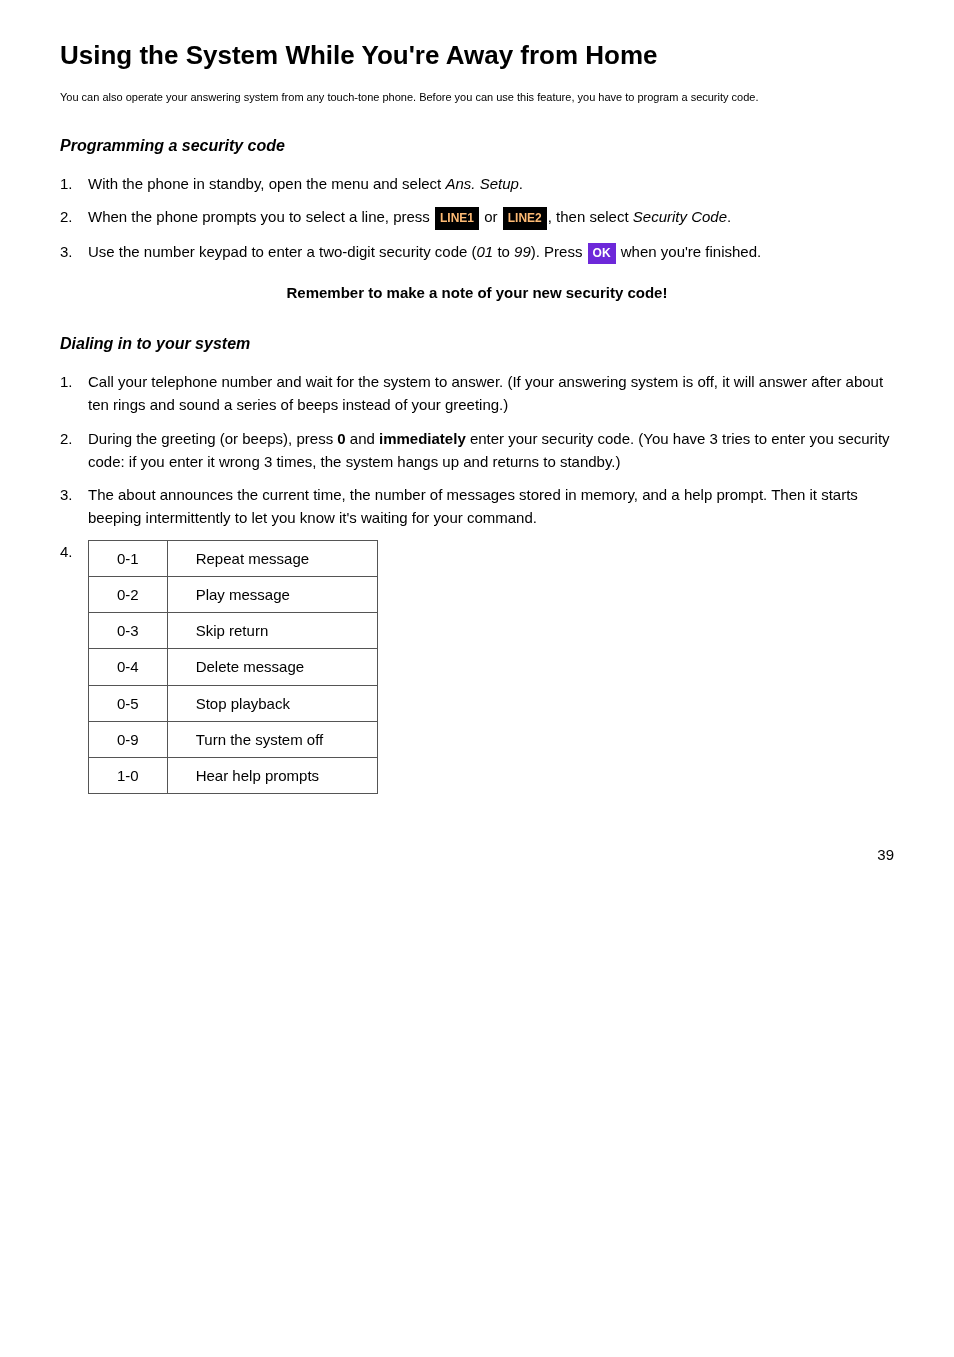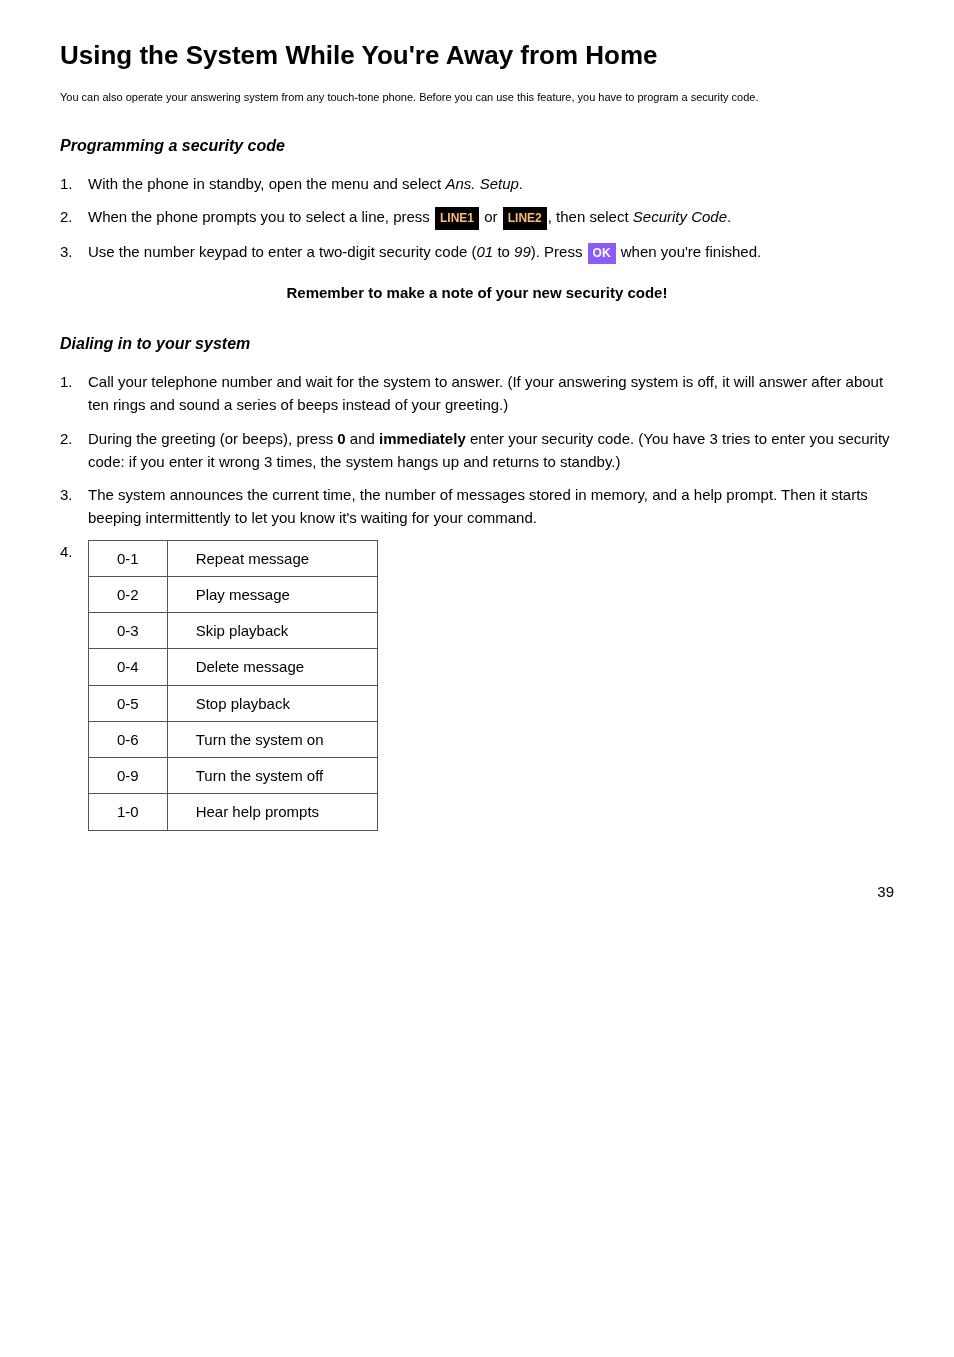--- a/index.html
+++ b/index.html
@@ -67,21 +67,21 @@
       color: #fdba74;
       font-size: 12px;
       font-weight: bold;
       padding: 1px 4px;
       margin: 0 1px;
       border: 1px solid #000;
     }
 
     .ok-badge {
       display: inline-block;
-      background: #8b5cf6;
+      background: #6d28d9;
       color: #fff;
       font-size: 12px;
       font-weight: bold;
       padding: 1px 5px;
       margin: 0 1px;
     }
 
     .important-note {
       font-weight: bold;
       text-align: center;
@@ -191,52 +191,48 @@
     </li>
     <li>
       <span class="list-number">2.</span>
       <span class="list-content">
         During the greeting (or beeps), press <strong>0</strong> and <strong>immediately</strong> enter your security code. (You have 3 tries to enter you security code: if you enter it wrong 3 times, the system hangs up and returns to standby.)
       </span>
     </li>
     <li>
       <span class="list-number">3.</span>
       <span class="list-content">
-        The system announces the current time, the number of messages stored in memory, and a help prompt. Then it starts beeping intermittently to let you know it's waiting for your command.
+        The about announces the current time, the number of messages stored in memory, and a help prompt. Then it starts beeping intermittently to let you know it's waiting for your command.
       </span>
     </li>
     <li>
       <span class="list-number">4.</span>
       <div class="command-section">
         <div class="right-column">
           <table class="command-table">
             <tbody id="command-table-body">
             <tr>
                   <td>0-1</td>
                   <td>Repeat message</td>
                 </tr>
                 <tr>
                   <td>0-2</td>
                   <td>Play message</td>
                 </tr>
                 <tr>
                   <td>0-3</td>
-                  <td>Skip playback</td>
+                  <td>Skip return</td>
                 </tr>
                 <tr>
                   <td>0-4</td>
                   <td>Delete message</td>
                 </tr>
                 <tr>
                   <td>0-5</td>
                   <td>Stop playback</td>
-                </tr>
-                <tr>
-                  <td>0-6</td>
-                  <td>Turn the system on</td>
                 </tr>
                 <tr>
                   <td>0-9</td>
                   <td>Turn the system off</td>
                 </tr>
                 <tr>
                   <td>1-0</td>
                   <td>Hear help prompts</td>
                 </tr>
               </tbody>

